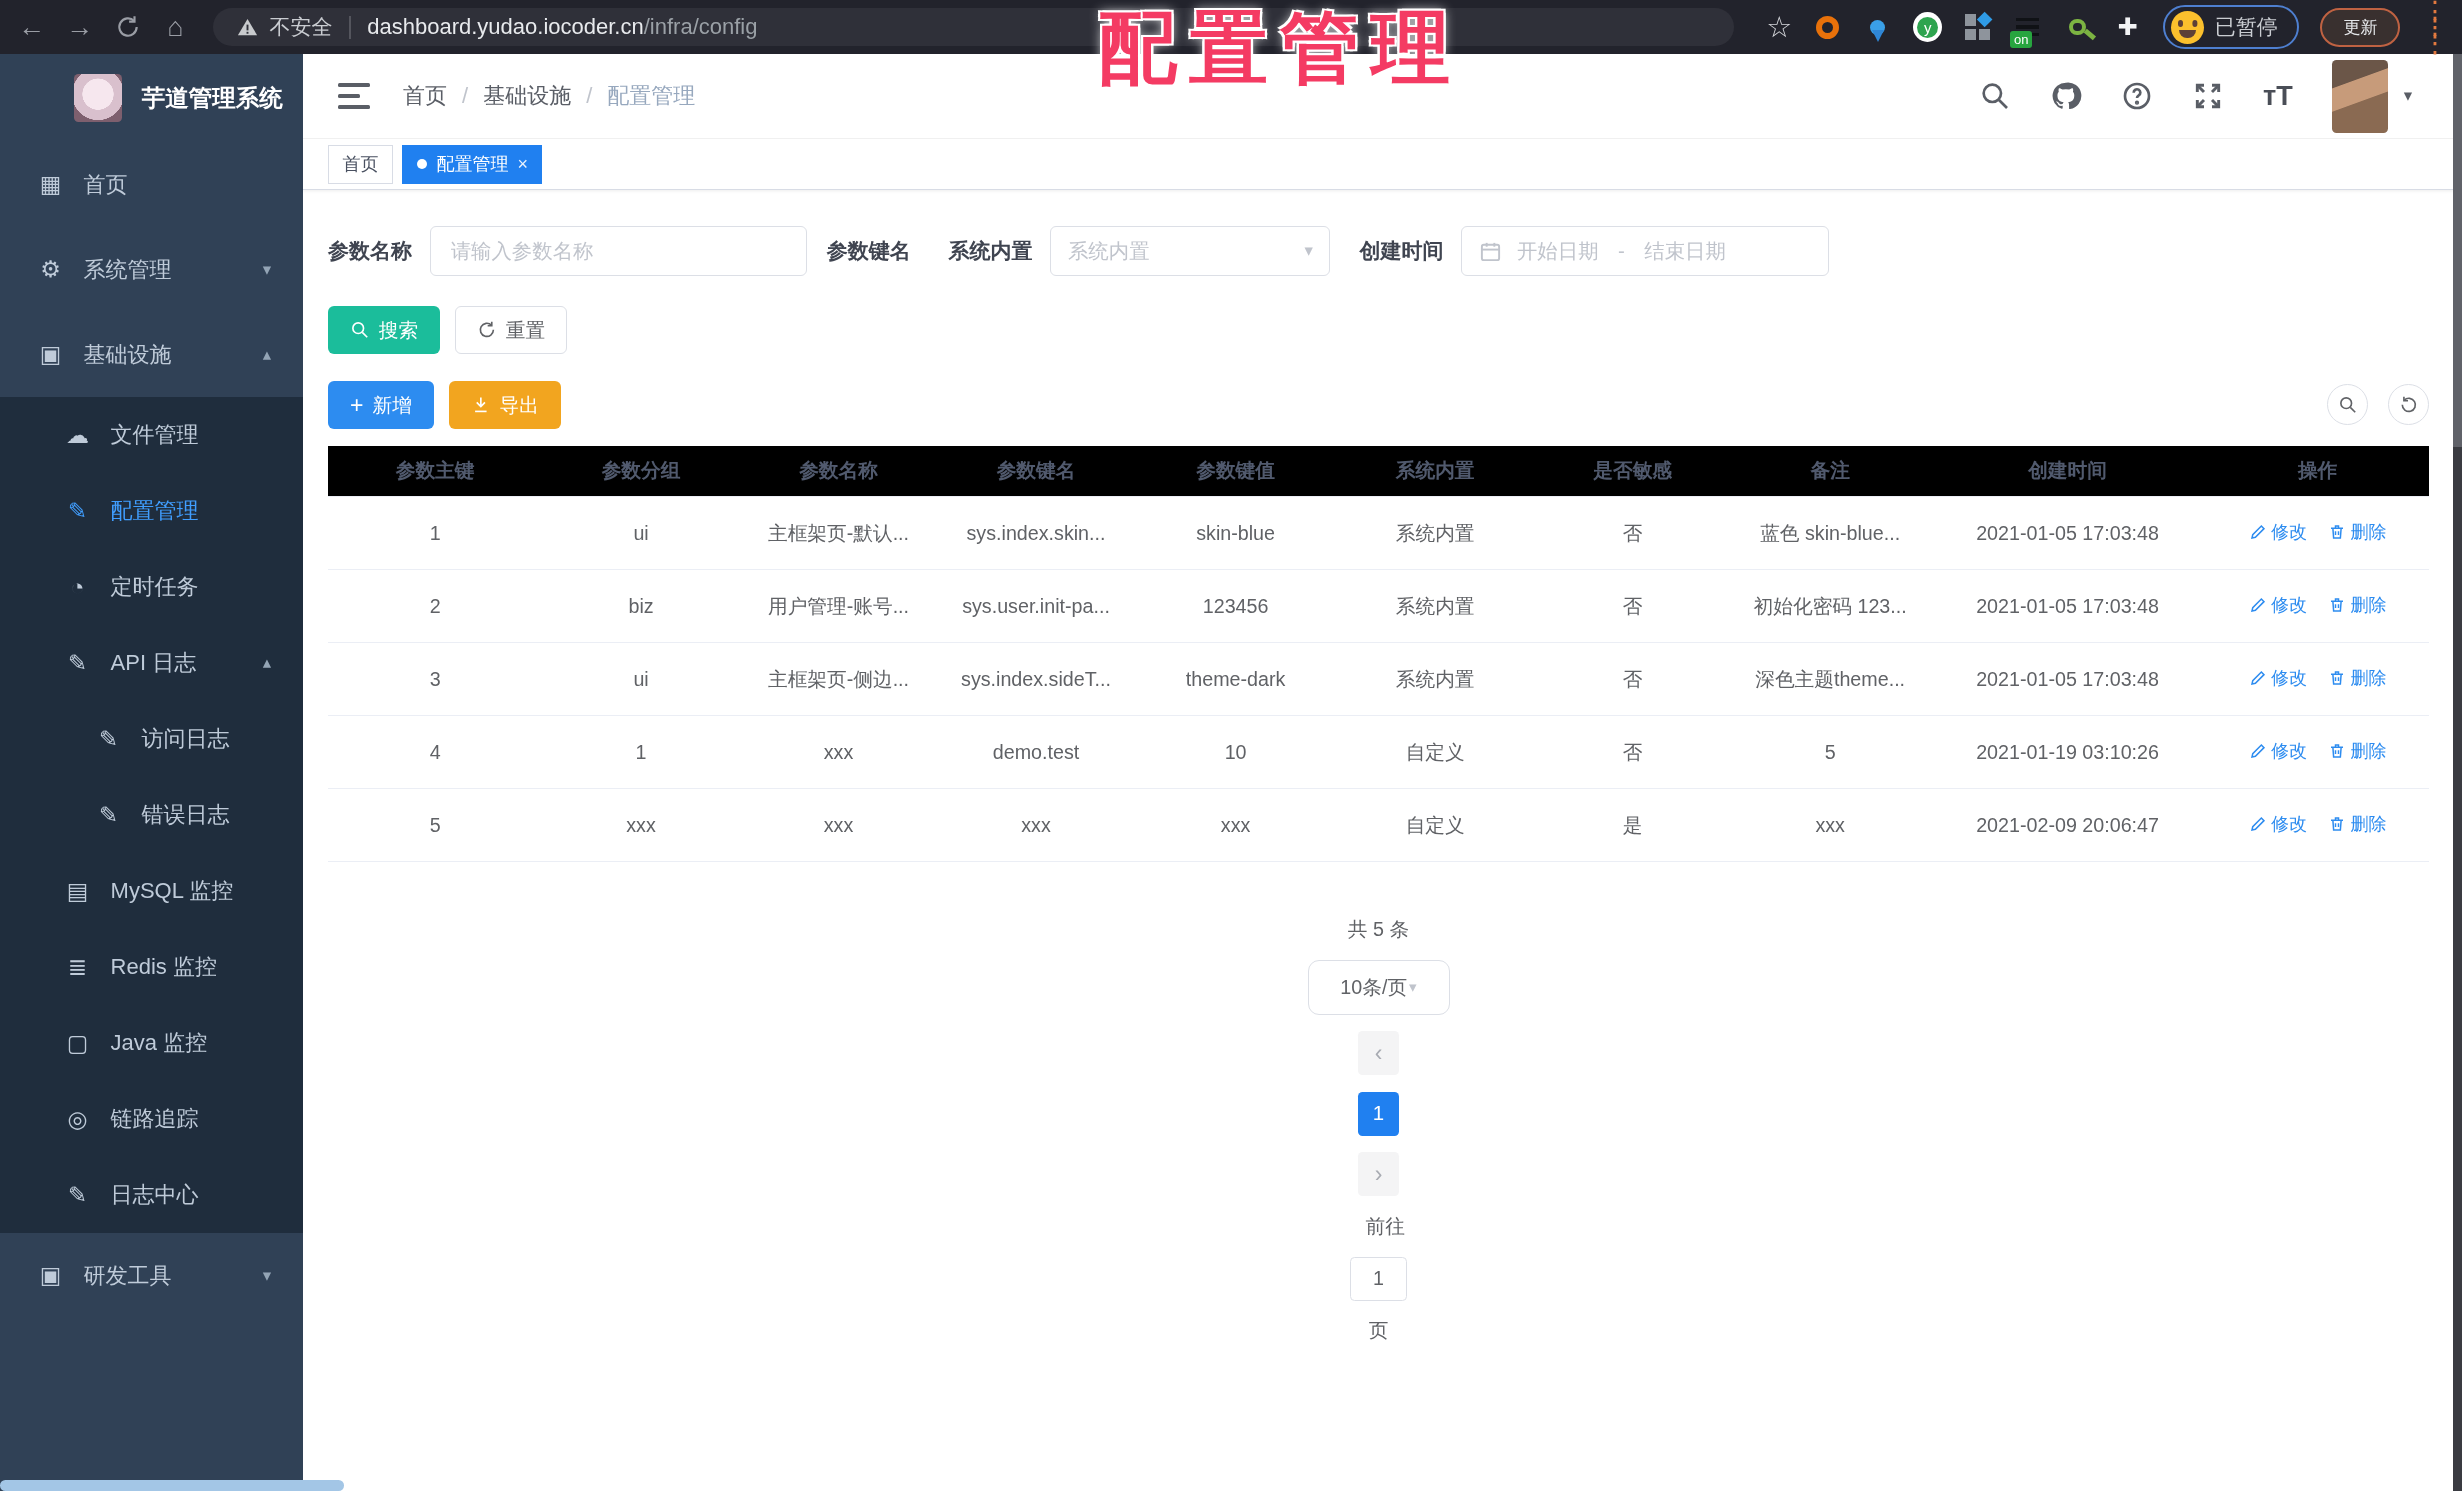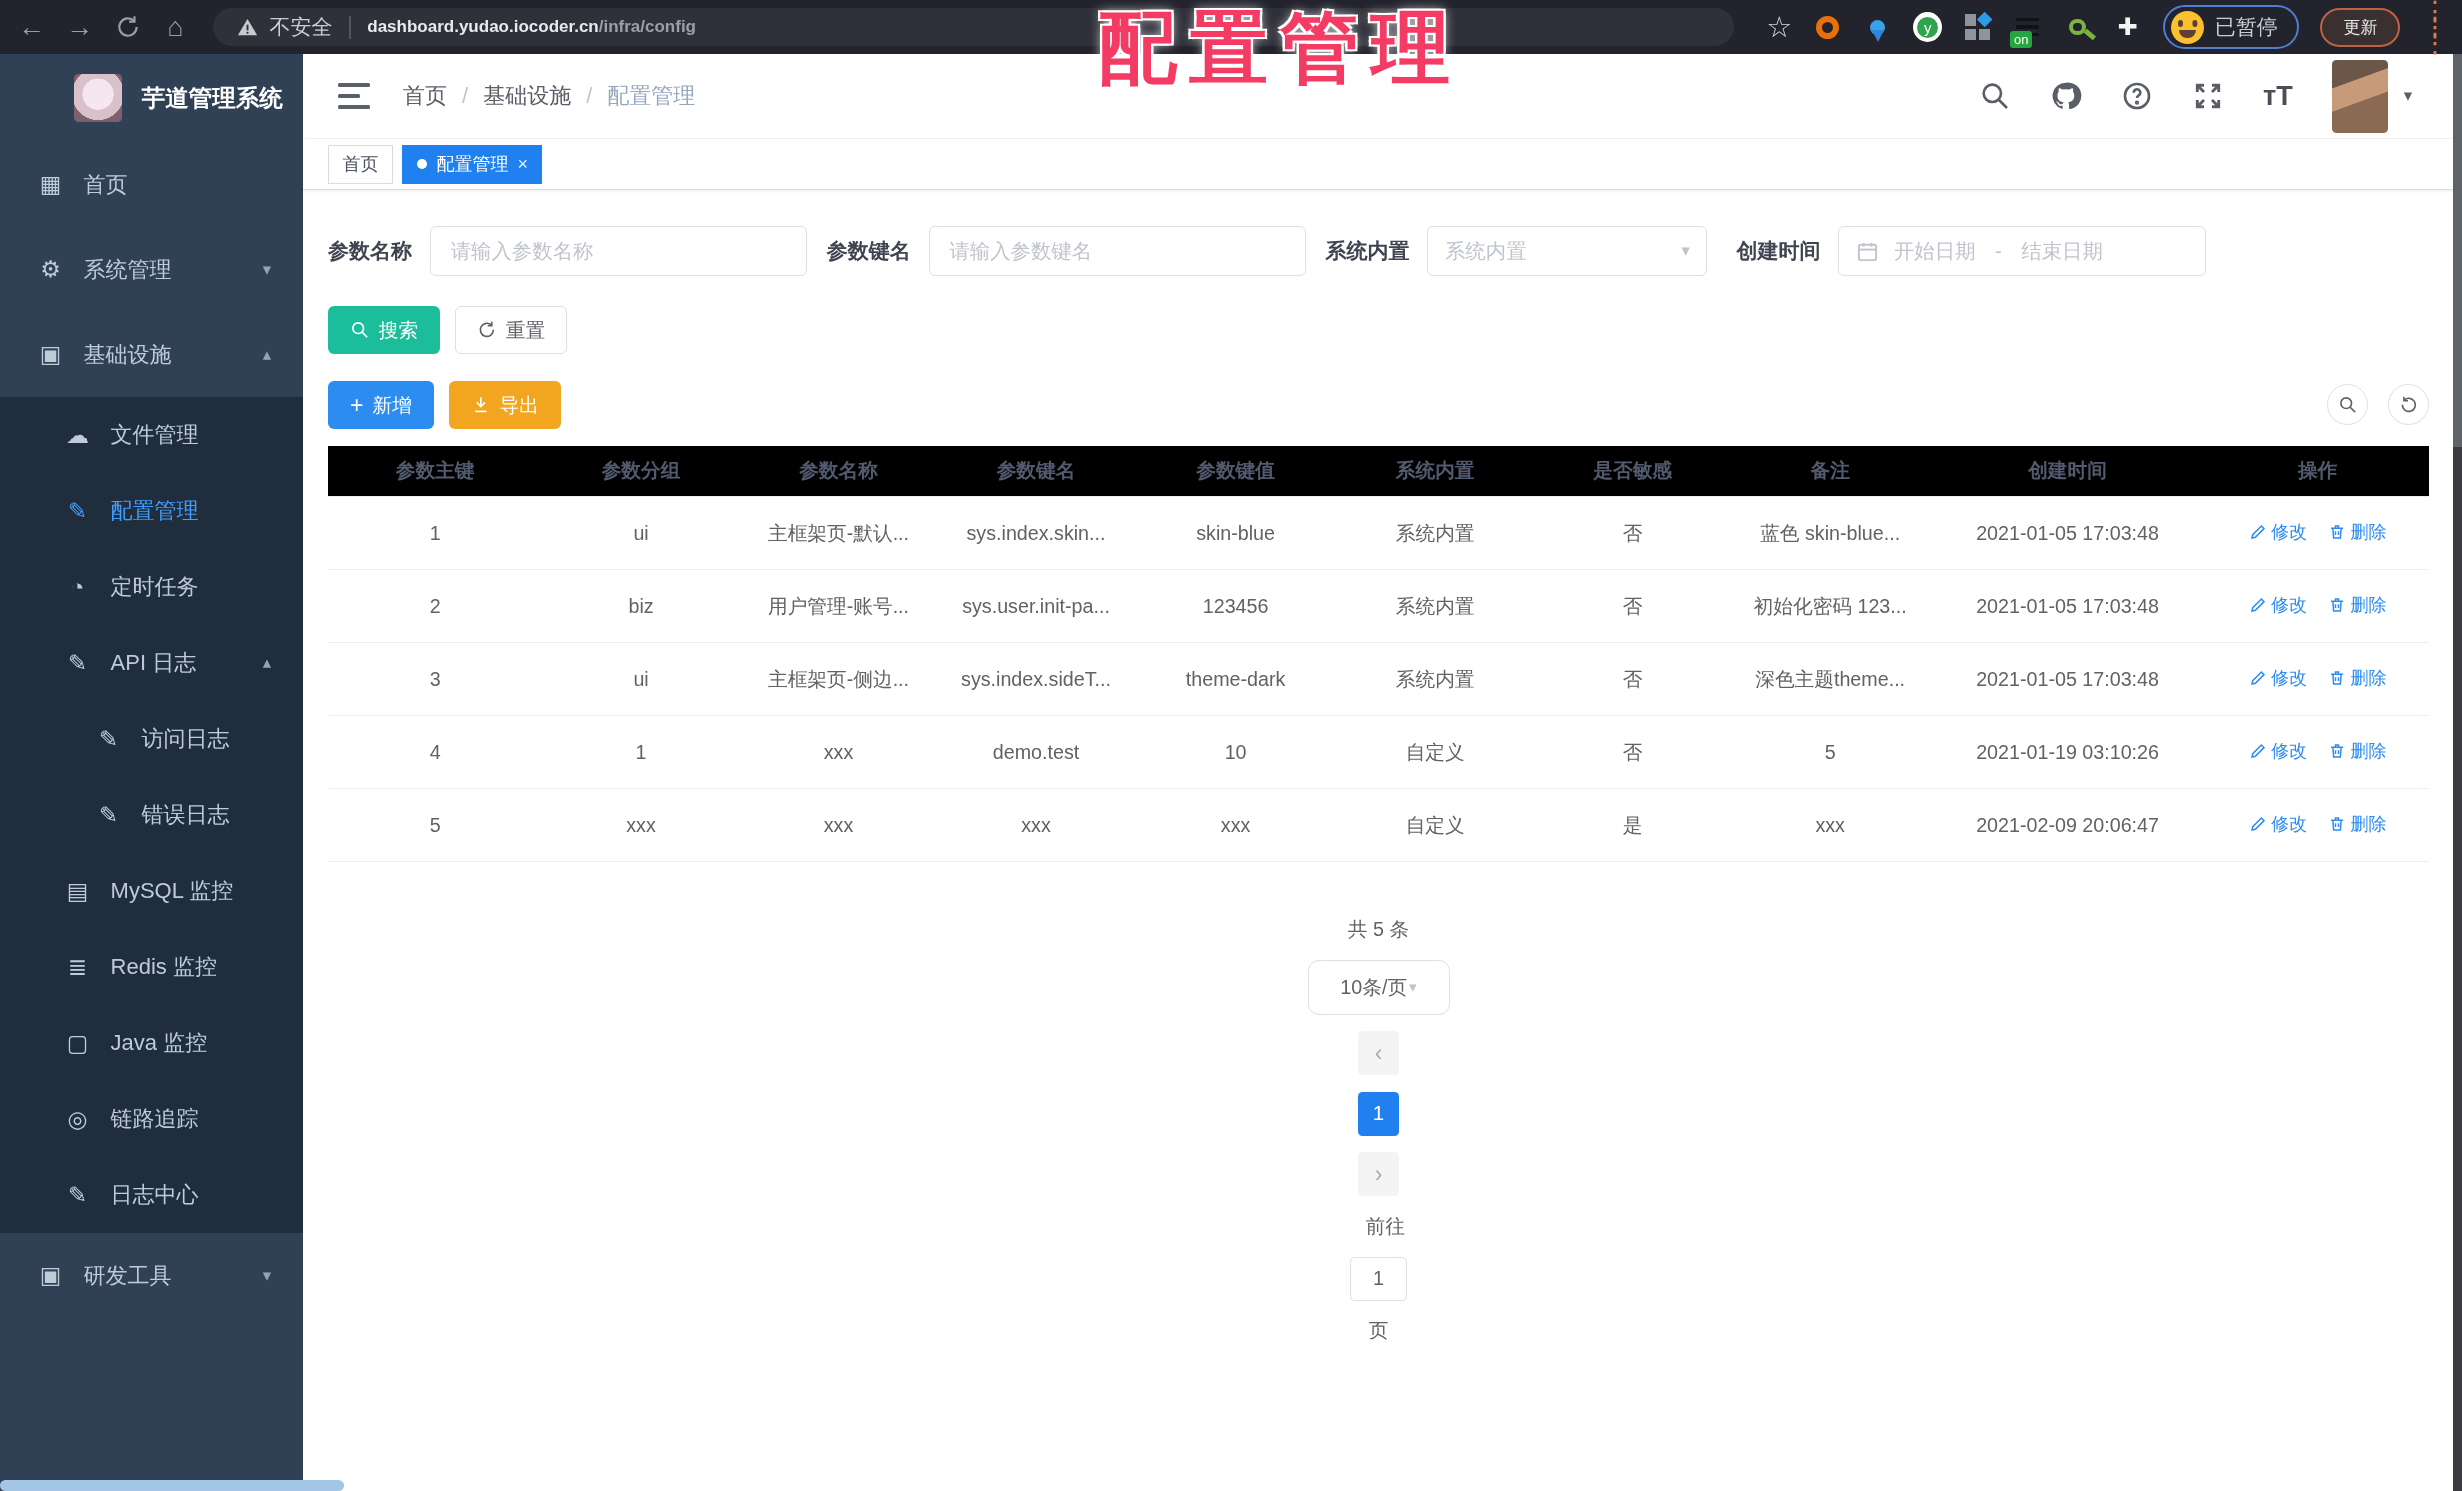--- a/index.html
+++ b/index.html
@@ -11,21 +11,21 @@
   .browser-bar { position:absolute; top:0; left:0; width:2462px; height:54px;
                  background:#22232c; display:flex; align-items:center; z-index:5; }
   .bnav { width:33px; height:33px; margin-left:15px; display:flex; align-items:center;
           justify-content:center; color:#9a9da5; font-size:27px; }
   .bnav svg { width:26px; height:26px; }
   .omnibox { height:38px; width:1521px; margin-left:21px; background:#2f3039;
              border-radius:19px; display:flex; align-items:center; padding:0 23px; }
   .omni-warn { display:flex; align-items:center; margin-right:10.6px; }
   .omni-sec { color:#c9ccd1; font-size:21px; }
   .omni-div { width:1.5px; height:23px; background:#54555d; margin:0 16.6px; }
-  .omni-url { font-size:17px; color:#e8eaed; white-space:nowrap;font-weight:bold; }
+  .omni-url { font-size:22px; color:#e8eaed; white-space:nowrap; }
   .omni-url .path { color:#9aa0a6; }
   .bar-right { margin-left:auto; display:flex; align-items:center; gap:21px; padding-right:13.6px; }
   .star { color:#d5d7db; font-size:29px; }
   .ext { width:29px; height:29px; display:flex; align-items:center; justify-content:center; position:relative; }
   .ext-ring { width:23px; height:23px; border:6.8px solid #e8710a; border-radius:50%; }
   .ext-pin-head { width:15px; height:15px; background:#3aa0e8; border-radius:50%; }
   .ext-pin-tail { position:absolute; bottom:0; left:50%; transform:translateX(-50%);
                   border-left:6.8px solid transparent; border-right:6.8px solid transparent;
                   border-top:12px solid #2f86d6; }
   .ext-green { width:30px; height:30px; background:#fff; border-radius:50%;
@@ -367,21 +367,20 @@
         </div>
       </div>
 
     <div class="content">
 
       <div class="filter-form">
         <span class="f-label">参数名称</span>
         <input class="f-input" placeholder="请输入参数名称" style="">
         <span class="f-gap"></span>
         <span class="f-label">参数键名</span>
-        <input class="f-input" placeholder="请输入参数键名" style="">
         <span class="f-gap"></span>
         <span class="f-label">系统内置</span>
         <span class="f-select">
           <span class="ph">系统内置</span>
           <span class="chev">▾</span>
         </span>
         <span class="f-gap" style="width:29px"></span>
         <span class="f-label">创建时间</span>
         <span class="f-daterange">
           <svg viewBox="0 0 24 24" fill="none" stroke="#c0c4cc" stroke-width="2">

